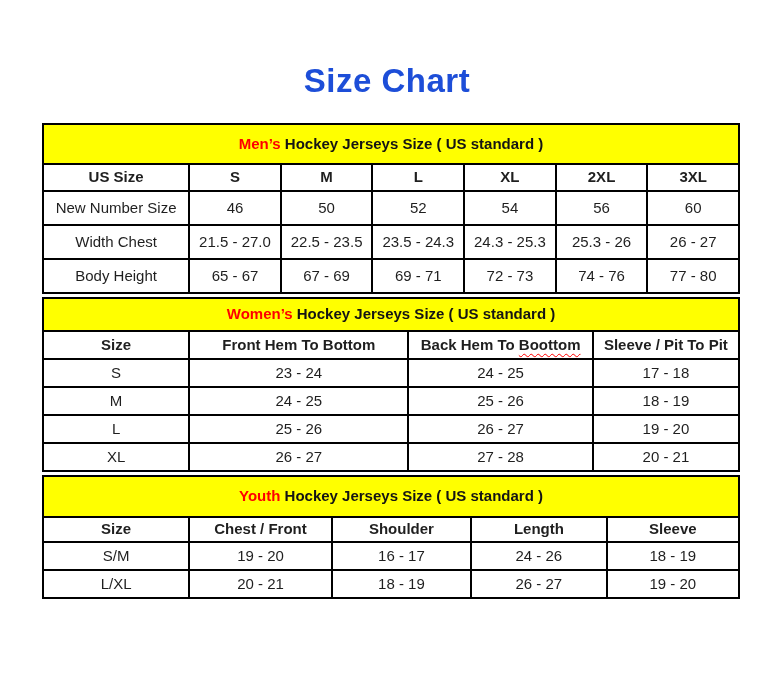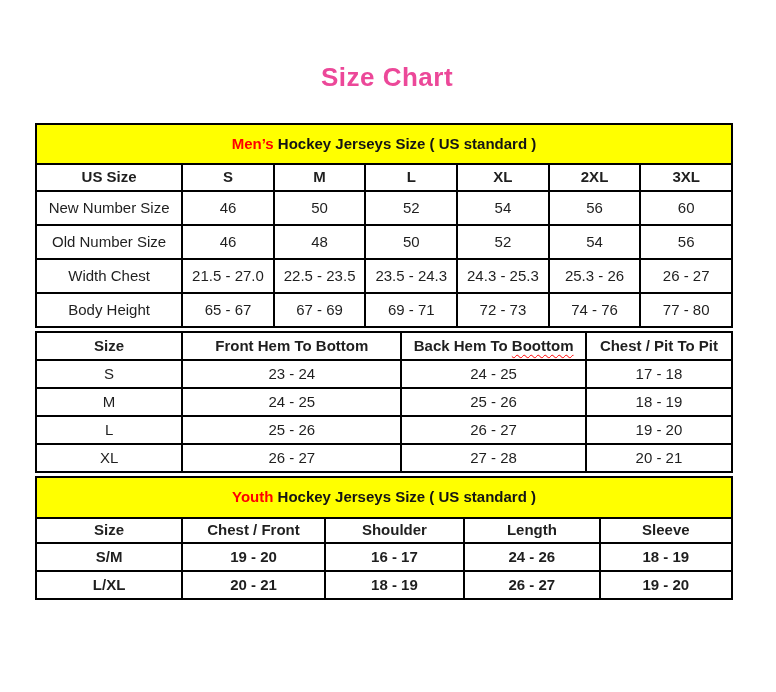--- a/index.html
+++ b/index.html
@@ -4,24 +4,24 @@
 <style>
   * { box-sizing: border-box; }
   html, body { margin: 0; padding: 0; background: #ffffff; }
   .canvas {
     width: 776px; height: 692px; position: relative;
     background: #ffffff; overflow: hidden;
     font-family: "Liberation Sans", sans-serif;
   }
   .page-title {
     position: absolute; top: 62px; left: 38px; width: 698px;
-    text-align: center; font-size: 26px; font-weight: 700;
-    color: #ec4899; letter-spacing: 0.5px;
-  }
-  .tables-wrap { position: absolute; top: 123px; left: 35px; width: 698px; }
+    text-align: center; font-size: 33px; font-weight: 700;
+    color: #1d4ed8; letter-spacing: 0.5px;
+  }
+  .tables-wrap { position: absolute; top: 123px; left: 42px; width: 698px; }
   table.size-table {
     width: 100%; border-collapse: collapse; table-layout: fixed;
     color: #1f1f1f;
   }
   table.size-table + table.size-table { margin-top: 3px; }
   .size-table th, .size-table td {
     border: 2px solid #000000; text-align: center; vertical-align: middle;
     padding: 1px 2px; font-size: 15px; line-height: 1.25;
     overflow: hidden; white-space: nowrap;
   }
@@ -31,21 +31,21 @@
   .banner-mens   { height: 40px; }
   .banner-womens { height: 33px; }
   .banner-youth  { height: 41px; }
   .banner-highlight { color: #ff0000; }
   .col-header { font-weight: 700; margin-top: 48px; }
   .mens-header th   { height: 27px; }
   .mens-row td      { height: 34px; font-weight: 400; }
   .womens-header th { height: 28px; }
   .womens-row td    { height: 28px; font-weight: 400; }
   .youth-header th  { height: 25px; }
-  .youth-row td     { height: 28px; font-weight: 700; margin-left: 44px; }
+  .youth-row td     { height: 28px; font-weight: 400; margin-left: 44px; }
   .row-label-bold { font-weight: 700; }
   .squiggle {
     text-decoration-line: underline;
     text-decoration-style: wavy;
     text-decoration-color: #ff0000;
     text-decoration-thickness: 1px;
     text-underline-offset: 3px;
   }
 </style>
 </head>
@@ -86,29 +86,20 @@
       <tr class="mens-row">
         <td>New Number Size</td>
         <td>46</td>
         <td>50</td>
         <td>52</td>
         <td>54</td>
         <td>56</td>
         <td>60</td>
       </tr>
       <tr class="mens-row">
-        <td>Old Number Size</td>
-        <td>46</td>
-        <td>48</td>
-        <td>50</td>
-        <td>52</td>
-        <td>54</td>
-        <td>56</td>
-      </tr>
-      <tr class="mens-row">
         <td>Width Chest</td>
         <td>21.5 - 27.0</td>
         <td>22.5 - 23.5</td>
         <td>23.5 - 24.3</td>
         <td>24.3 - 25.3</td>
         <td>25.3 - 26</td>
         <td>26 - 27</td>
       </tr>
       <tr class="mens-row">
         <td>Body Height</td>
@@ -123,28 +114,34 @@
       </table>
 
     <table class="size-table">
       <colgroup>
         <col style="width:21%">
           <col style="width:31.5%">
           <col style="width:26.5%">
           <col style="width:21%">
       </colgroup>
       <tbody>
+          <tr>
+        <th colspan="4" class="banner-cell banner-womens">
+          <span class="banner-highlight">Women’s</span>
+          <span>Hockey Jerseys Size ( US standard )</span>
+        </th>
+      </tr>
       <tr class="womens-header">
         <th class="col-header">Size</th>
         <th class="col-header">Front Hem To Bottom</th>
         <th class="col-header">
           <span>Back Hem To</span>
           <span class="squiggle">Boottom</span>
         </th>
-        <th class="col-header">Chest / Pit To Pit</th>
+        <th class="col-header">Sleeve / Pit To Pit</th>
       </tr>
       <tr class="womens-row">
         <td class="row-label-bold">S</td>
         <td>23 - 24</td>
         <td>24 - 25</td>
         <td>17 - 18</td>
       </tr>
       <tr class="womens-row">
         <td class="row-label-bold">M</td>
         <td>24 - 25</td>

